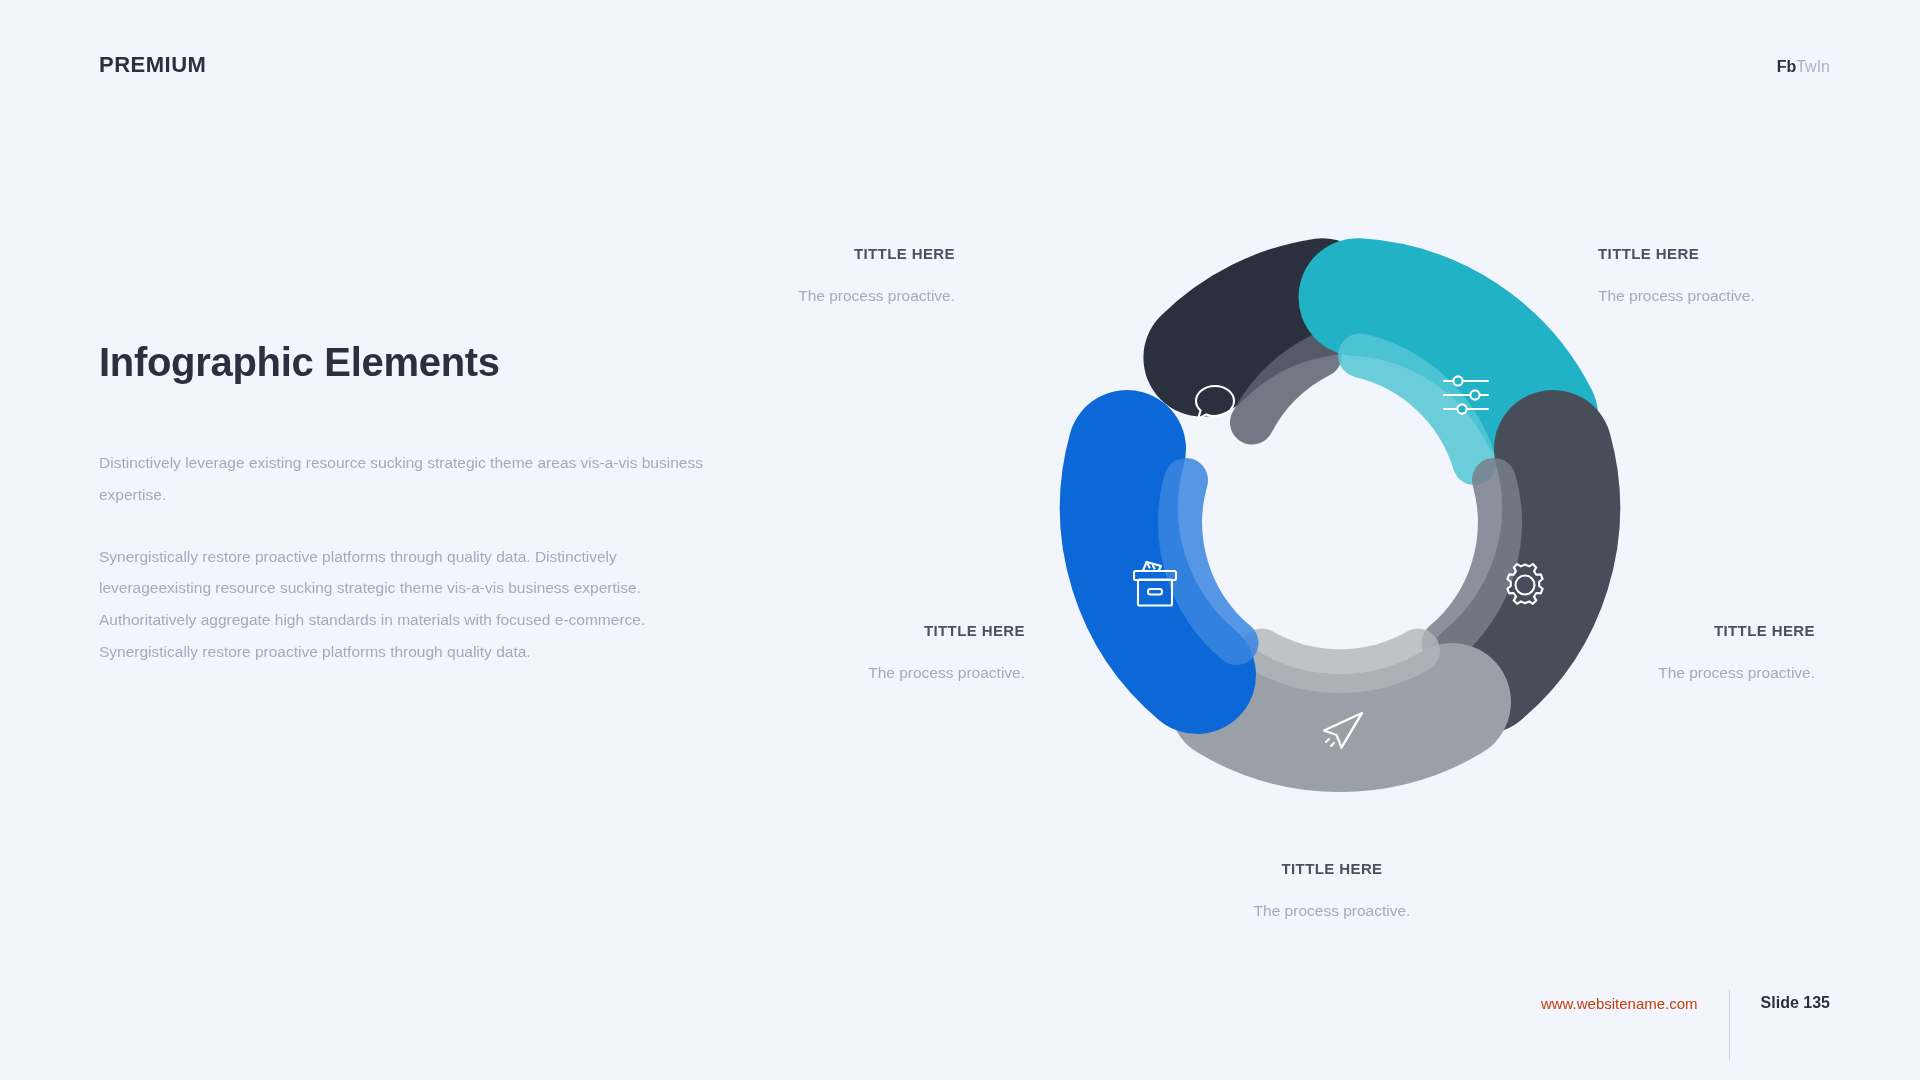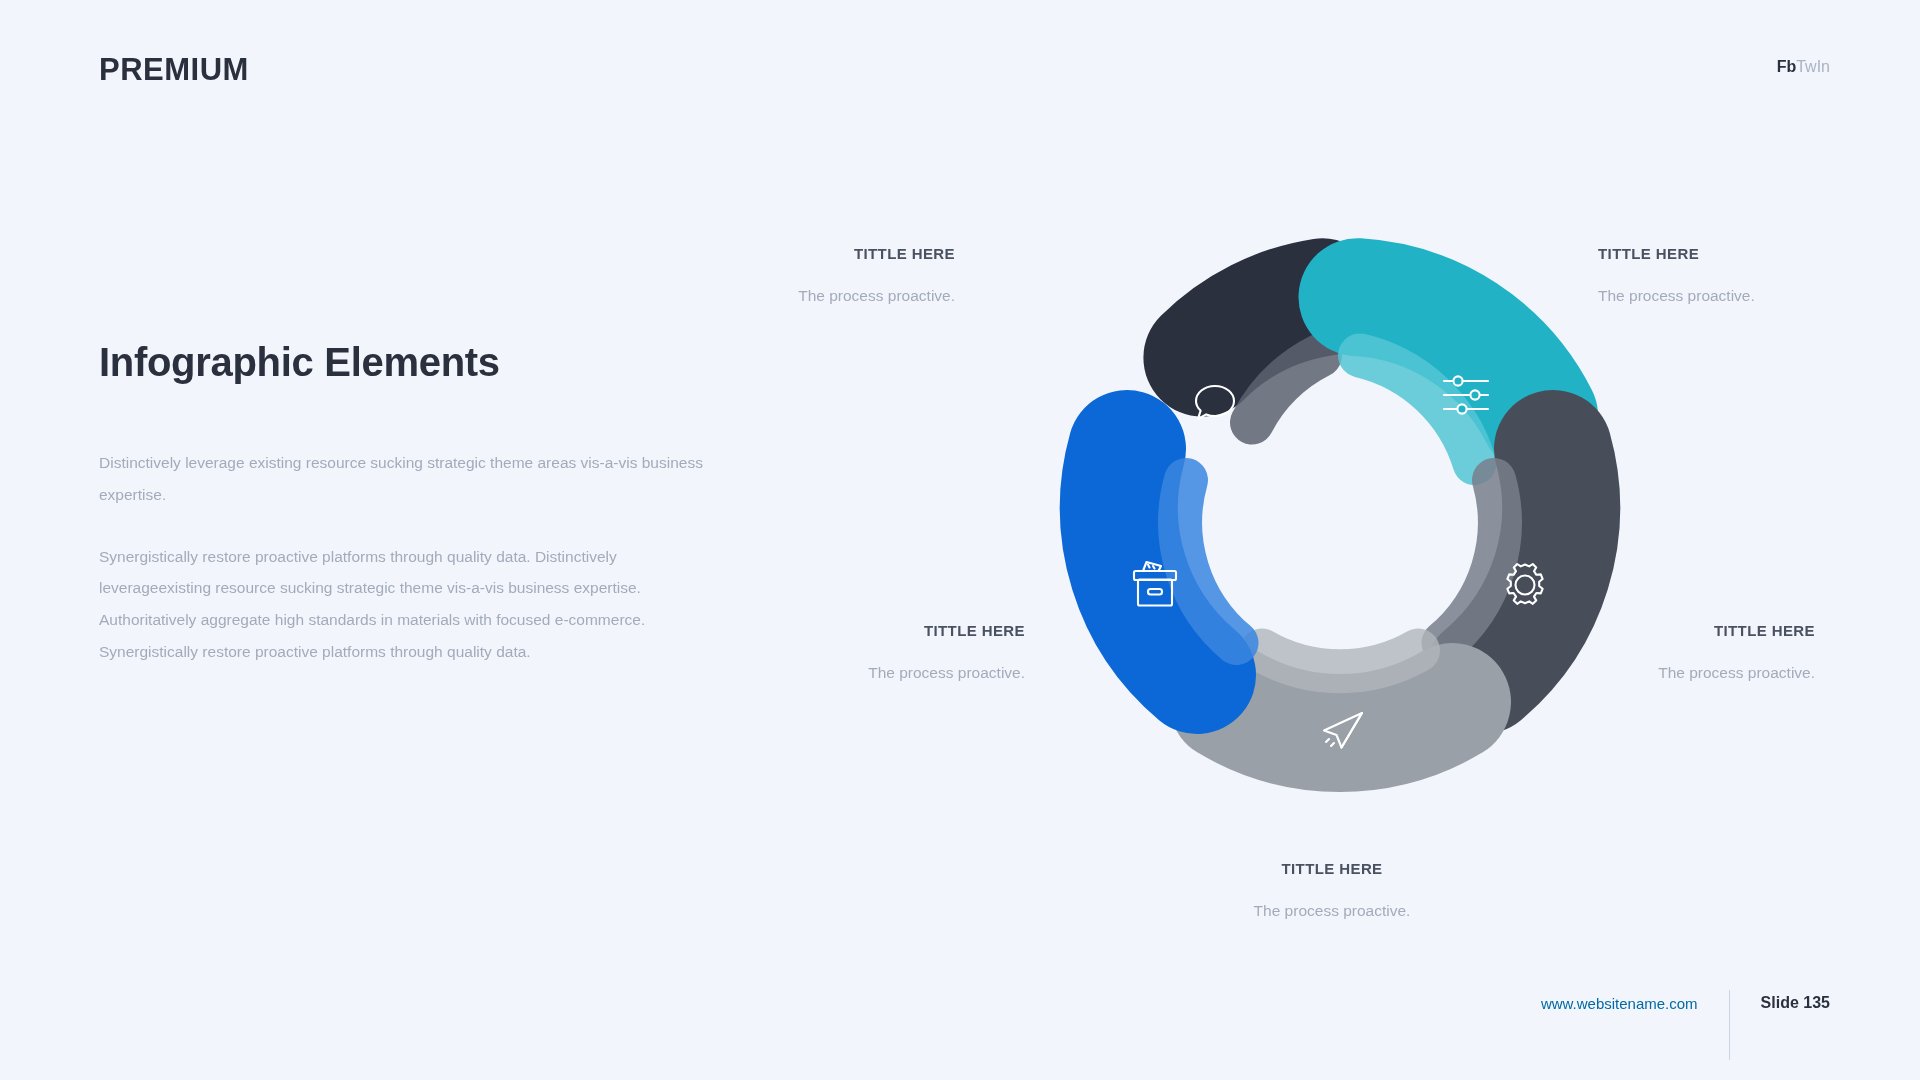--- a/index.html
+++ b/index.html
@@ -8,21 +8,21 @@
     background:#f2f6fc;
     font-family:"Liberation Sans", sans-serif;
     position:relative;
     overflow:hidden;
   }
 
   
   .header { position:absolute; top:0; left:0; width:100%; height:140px; }
   .logo {
     position:absolute; left:99px; top:52px;
-    font-size:31px; font-weight:bold; letter-spacing:.5px;
+    font-size:22px; font-weight:bold; letter-spacing:.5px;
     color:#2b303f;
   }
   .social { position:absolute; right:90px; top:58px; display:flex; }
   .social span { font-size:16px; color:#aab3c4; }
   .social span.active { color:#2b303f; font-weight:bold; }
 
   
   .left-col { position:absolute; left:99px; top:340px; width:650px; }
   .title {
     font-size:40px; font-weight:bold; color:#2b303f;
@@ -47,21 +47,21 @@
   }
   .seg-label .lab-desc { margin-top:25px; font-size:15.5px; color:#a3abbb; }
   .lab-tl { left:655px;  top:245px; text-align:right; }
   .lab-tr { left:1598px; top:245px; text-align:left; }
   .lab-r  { left:1515px; top:622px; text-align:right; }
   .lab-b  { left:1182px; top:860px; text-align:center; }
   .lab-l  { left:725px;  top:622px; text-align:right; }
 
   
   .footer { position:absolute; right:90px; bottom:42px; display:flex; align-items:center; }
-  .footer .site { font-size:15px; color:#0369a1; }
+  .footer .site { font-size:15px; color:#c2410c; }
   .footer .divider { width:1px; height:70px; background:#ccd4e2; margin:0 31px; position:relative; top:22px; }
   .footer .slide { font-size:16px; font-weight:bold; color:#2b303f; }
   .footer .slide .num { }
 </style>
 </head>
 <body>
 
 <div class="header">
   <div class="logo">PREMIUM</div>
   <div class="social">

